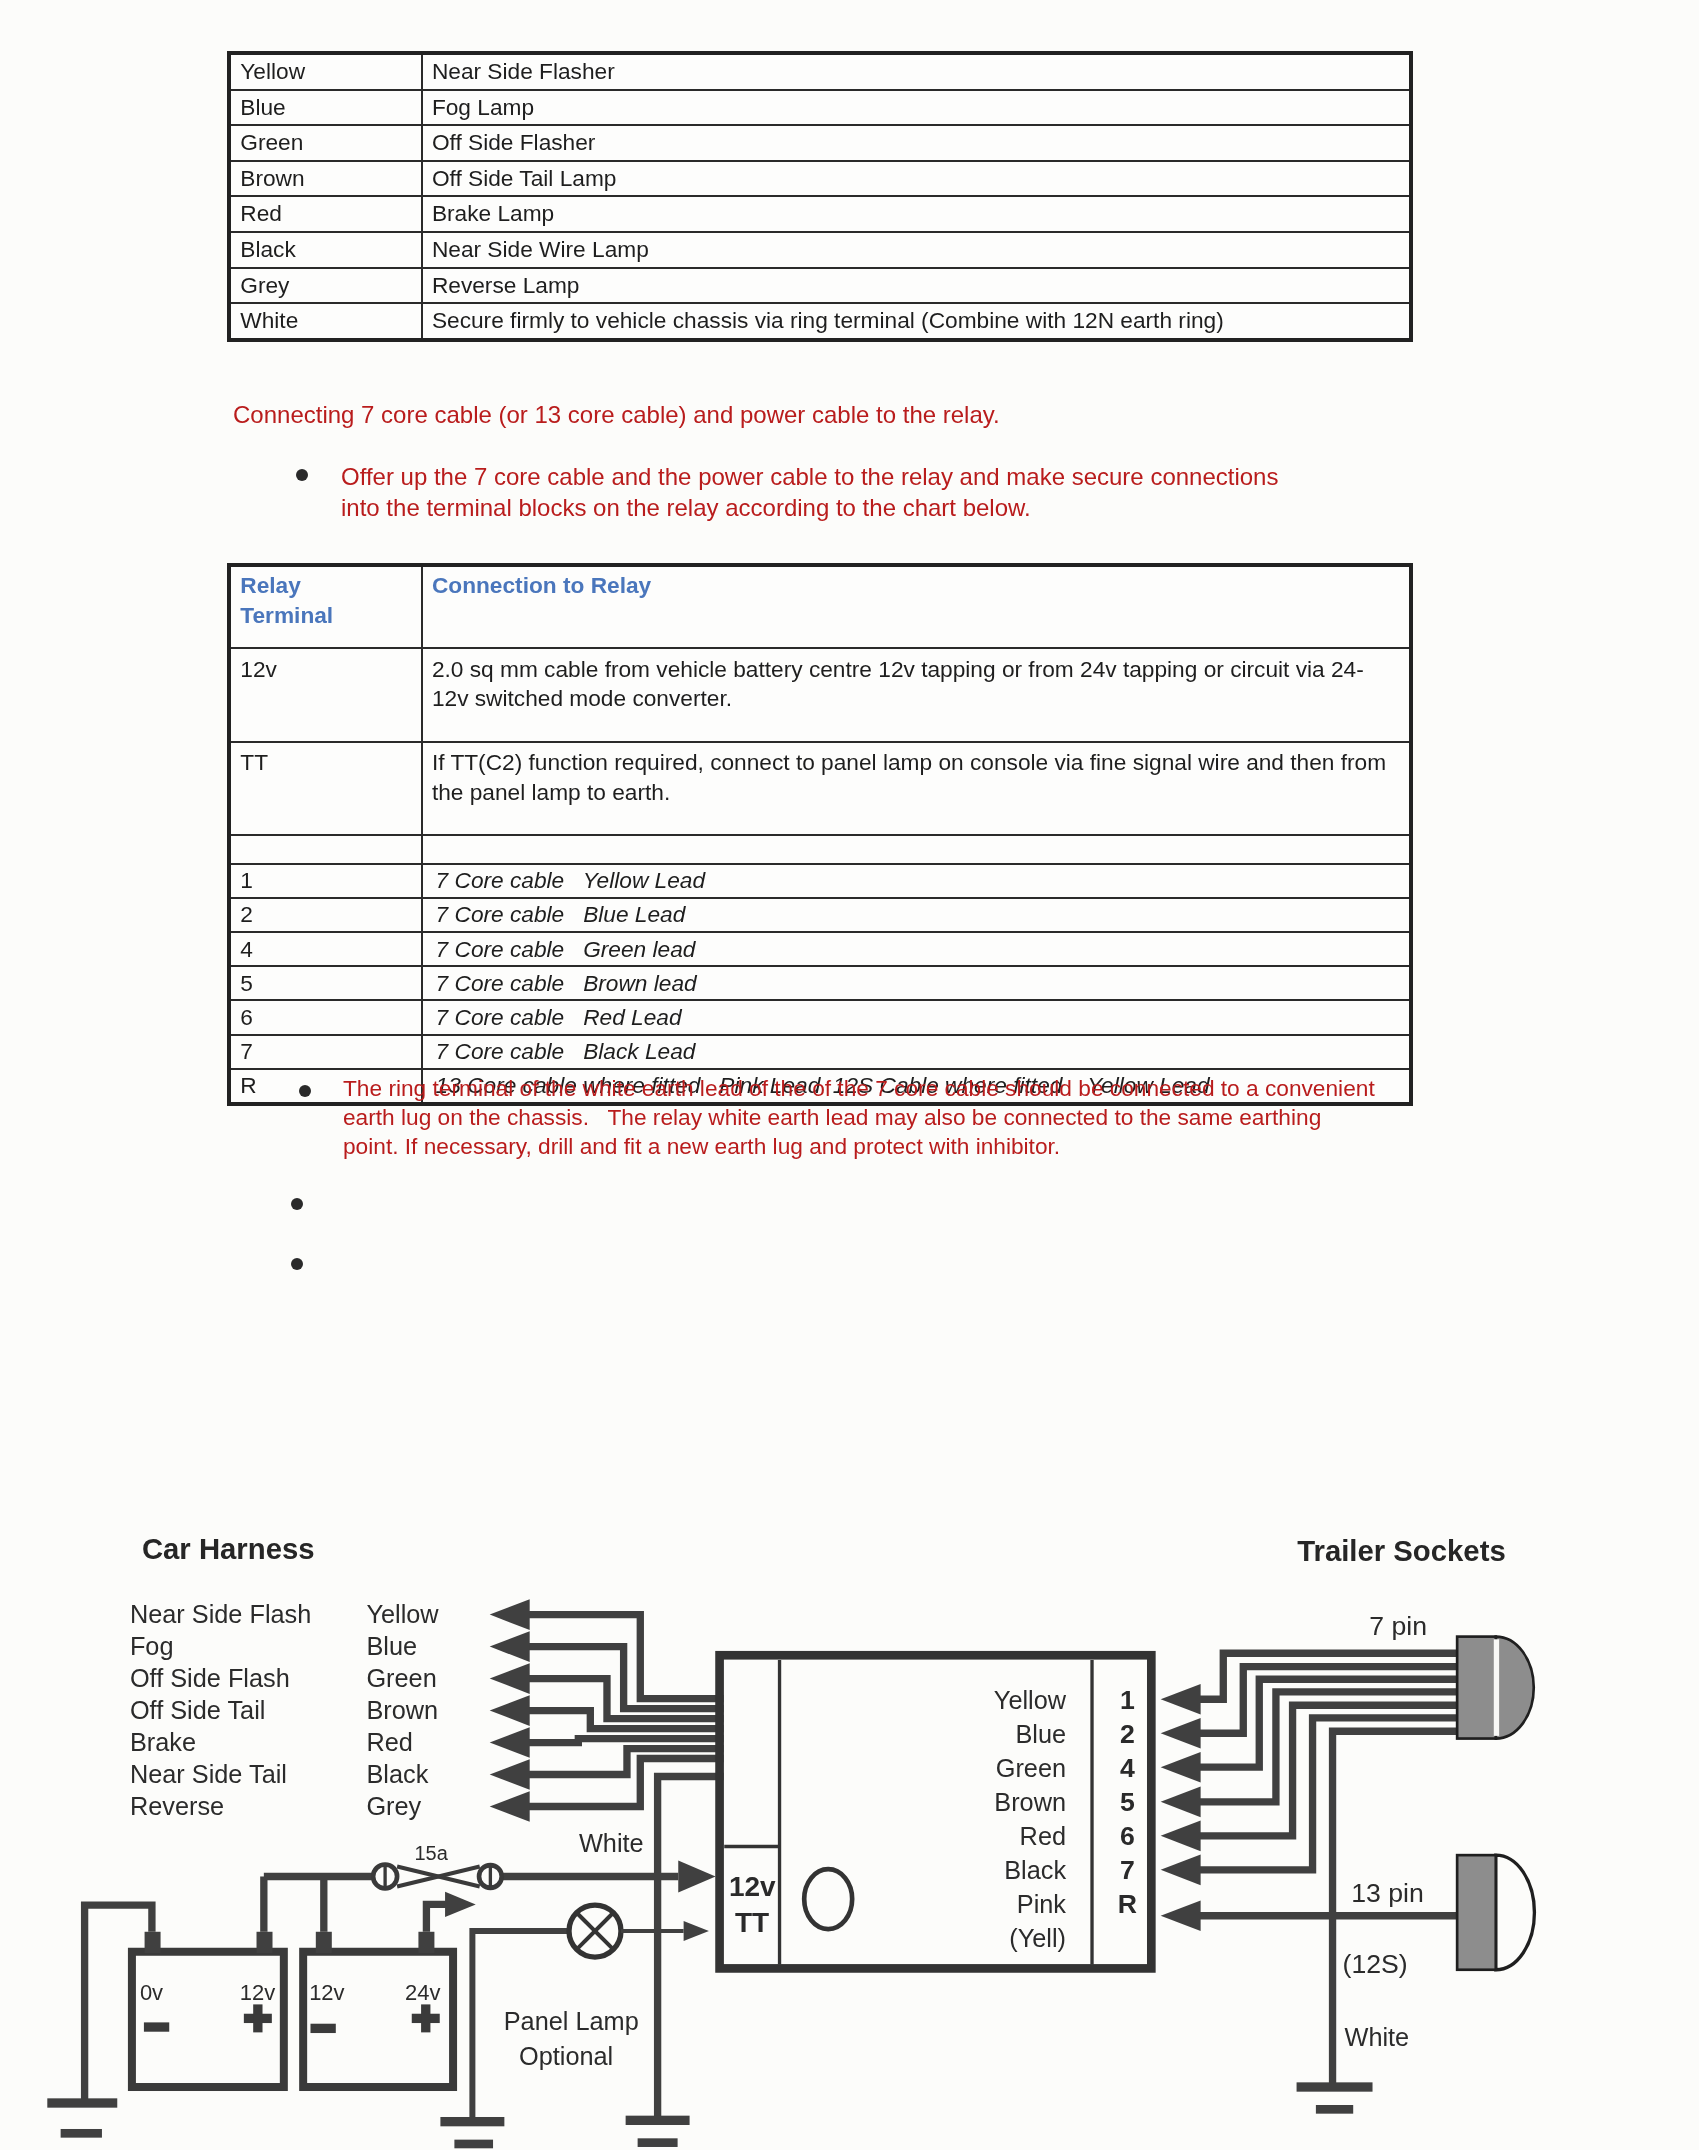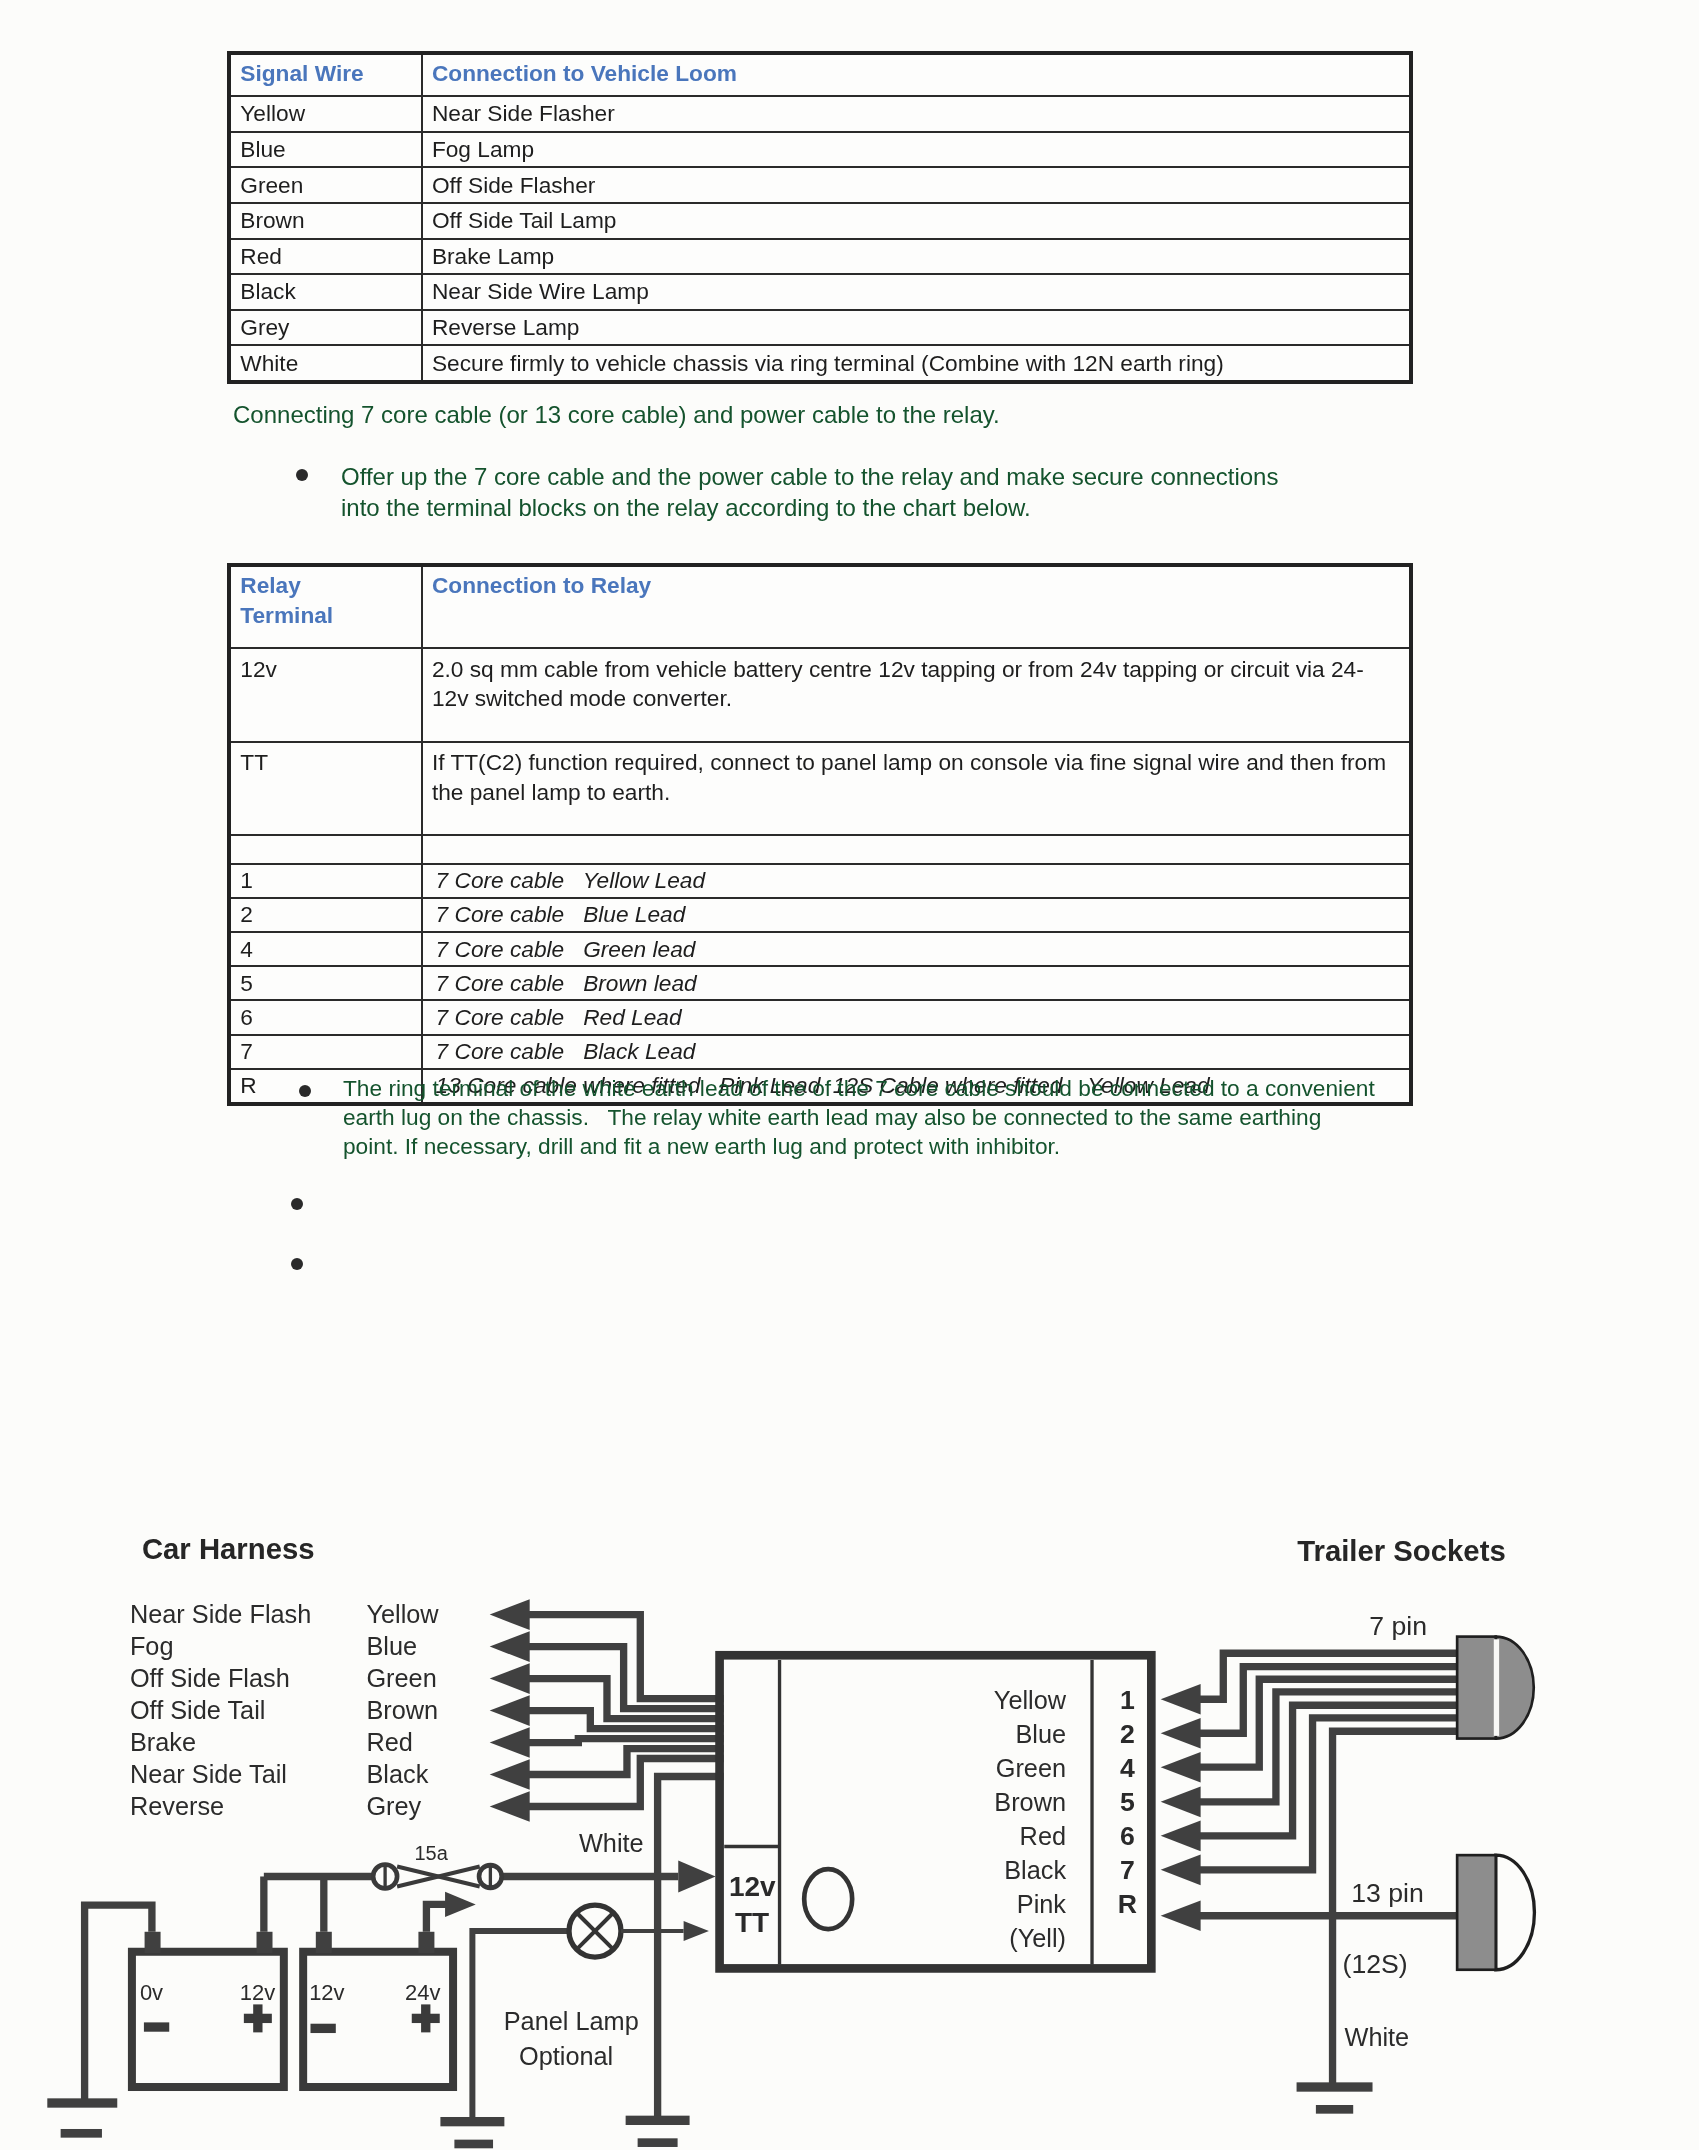--- a/index.html
+++ b/index.html
@@ -15,44 +15,40 @@
   #table1{top:51px;}
   #table1 td{height:31px;}
   #table1 .hrow td{height:35px;}
   #table2{top:563px;}
   .r-head td{height:75px;}
   .r-tall td{height:85px;vertical-align:top;padding-top:5.3px;}
   .r-empty td{height:24px;}
   .r-std td{height:27px;}
   .lead-cell{padding-left:13px;font-style:italic;}
   
-  .para{position:absolute;font-size:24px;line-height:31px;color:#14532d;white-space:pre-wrap;}
+  .para{position:absolute;font-size:24px;line-height:31px;color:#b91c1c;white-space:pre-wrap;}
   .bullet-dot{position:absolute;width:12px;height:12px;border-radius:50%;background:#2a2a2a;}
   .b34{font-size:22.7px;line-height:29px;}
   
   .diagram{position:absolute;left:0;top:1500px;}
   .d-txt{font-size:38px;fill:#2b2b2b;}
   .d-title{font-size:44px;font-weight:bold;fill:#262626;}
   .d-bold{font-weight:bold;fill:#2a2a2a;}
   .d-40{font-size:40px;}
   .d-42{font-size:42px;}
   .d-33{font-size:33px;}
   .d-30{font-size:30px;}
 </style>
 </head>
 <body>
 
 <div class="page">
 
   <table id="table1" class="t-outer">
     <tbody>
-        <tr class="hrow">
-      <td class="col1 hdr">Signal Wire</td>
-      <td class="hdr">Connection to Vehicle Loom</td>
-    </tr>
     <tr>
           <td class="col1">Yellow</td>
           <td>Near Side Flasher</td>
         </tr>
     <tr>
           <td class="col1">Blue</td>
           <td>Fog Lamp</td>
         </tr>
     <tr>
           <td class="col1">Green</td>

